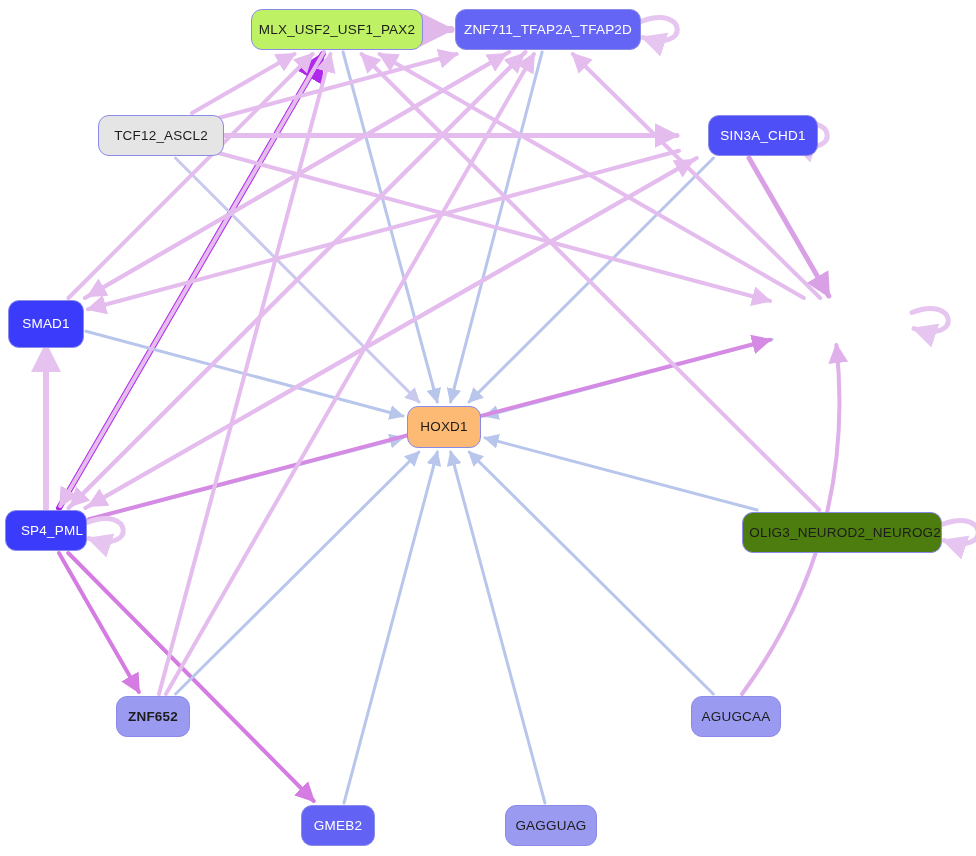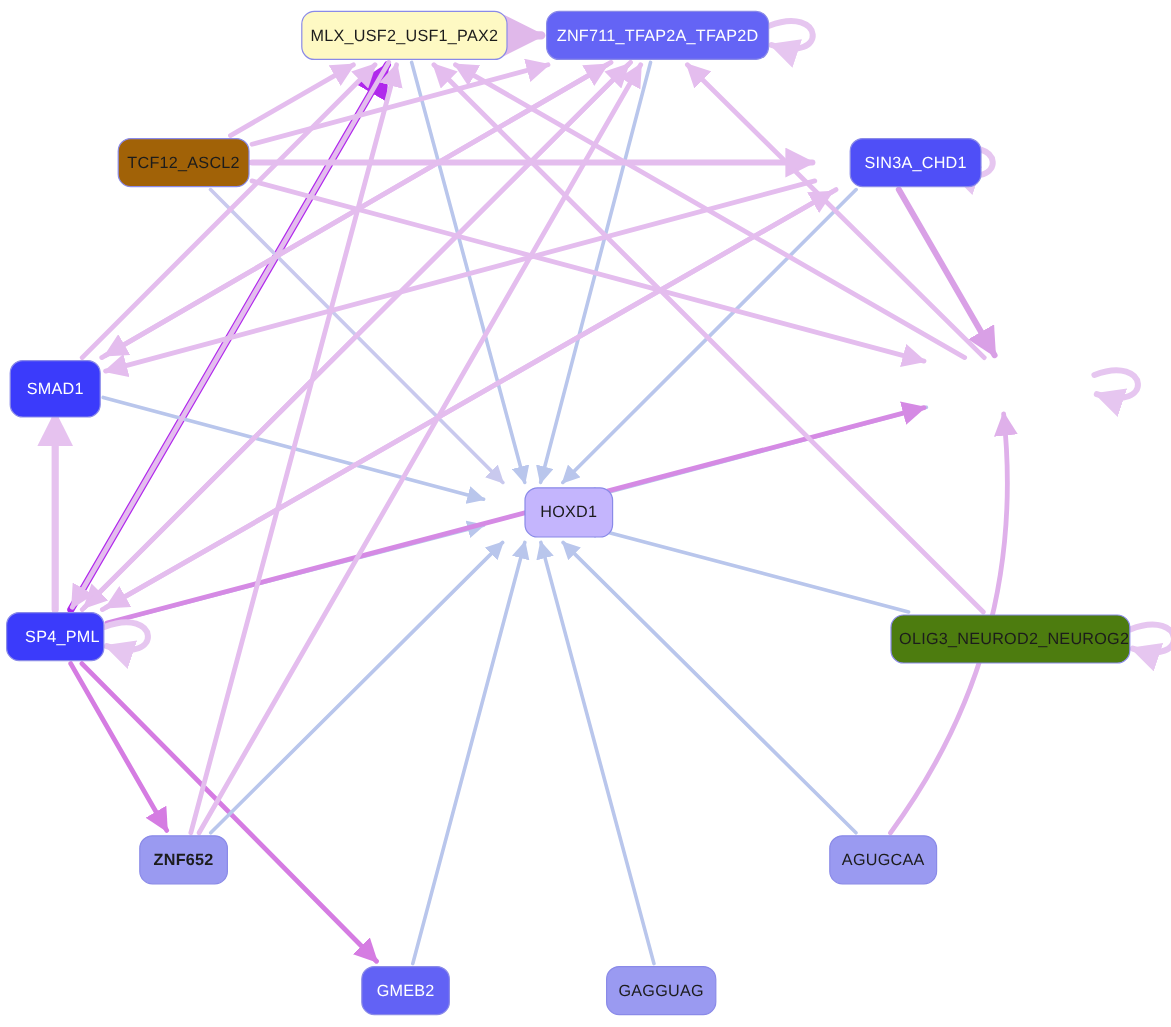--- a/index.html
+++ b/index.html
@@ -97,36 +97,36 @@
       <line x1="165.93668122270742" y1="694" x2="533.9133915574963" y2="54" stroke="#e4bdee" stroke-width="4" stroke-linecap="round" marker-end="url(#fe4bdee)"></line>
       <line x1="159.02620087336246" y1="694" x2="330.43813682678314" y2="54" stroke="#e4bdee" stroke-width="4" stroke-linecap="round" marker-end="url(#fe4bdee)"></line>
       <line x1="820.1907216494845" y1="298" x2="572.8367697594501" y2="54" stroke="#e4bdee" stroke-width="4" stroke-linecap="round" marker-end="url(#fe4bdee)"></line>
       <line x1="803.8762886597938" y1="298" x2="379.60137457044675" y2="54" stroke="#e4bdee" stroke-width="4" stroke-linecap="round" marker-end="url(#fe4bdee)"></line>
       <path d="M 641 21.5 C 687 3.5, 691 53.5, 643 37.5" fill="none" stroke="#e6c6f0" stroke-width="5" stroke-linecap="round" marker-end="url(#fe6c6f0)"></path>
       <path d="M 791 127.5 C 837 109.5, 841 159.5, 793 143.5" fill="none" stroke="#e6c6f0" stroke-width="5" stroke-linecap="round" marker-end="url(#fe6c6f0)"></path>
       <path d="M 912 312.5 C 958 294.5, 962 344.5, 914 328.5" fill="none" stroke="#e6c6f0" stroke-width="5" stroke-linecap="round" marker-end="url(#fe6c6f0)"></path>
       <path d="M 87 522.5 C 133 504.5, 137 554.5, 89 538.5" fill="none" stroke="#e6c6f0" stroke-width="5" stroke-linecap="round" marker-end="url(#fe6c6f0)"></path>
       <path d="M 942 524.5 C 988 506.5, 992 556.5, 944 540.5" fill="none" stroke="#e6c6f0" stroke-width="5" stroke-linecap="round" marker-end="url(#fe6c6f0)"></path>
     </svg>
-<div class="node" style="left: 251px; top: 9px; width: 172px; height: 41px; background: #fef9c3; color: rgb(28, 28, 28); border: 1px solid rgb(138, 138, 232);">
+<div class="node" style="left: 251px; top: 9px; width: 172px; height: 41px; background: #bef264; color: rgb(28, 28, 28); border: 1px solid rgb(138, 138, 232);">
       <span class="node-label">MLX_USF2_USF1_PAX2</span>
     </div>
     <div class="node" style="left: 455px; top: 9px; width: 186px; height: 41px; background: rgb(100, 100, 245); color: rgb(255, 255, 255); border: 1px solid rgb(138, 138, 232);">
       <span class="node-label">ZNF711_TFAP2A_TFAP2D</span>
     </div>
-    <div class="node" style="left: 98px; top: 115px; width: 110px; height: 41px; background: #a16207; color: rgb(28, 28, 28); border: 1px solid rgb(138, 138, 232);">
+    <div class="node" style="left: 98px; top: 115px; width: 126px; height: 41px; background: #e5e5e5; color: rgb(28, 28, 28); border: 1px solid rgb(138, 138, 232);">
       <span class="node-label">TCF12_ASCL2</span>
     </div>
     <div class="node" style="left: 708px; top: 115px; width: 110px; height: 41px; background: rgb(79, 79, 247); color: rgb(255, 255, 255); border: 1px solid rgb(138, 138, 232);">
       <span class="node-label">SIN3A_CHD1</span>
     </div>
     <div class="node" style="left: 8px; top: 300px; width: 76px; height: 48px; background: rgb(59, 59, 251); color: rgb(255, 255, 255); border: 1px solid rgb(138, 138, 232);">
       <span class="node-label">SMAD1</span>
     </div>
-    <div class="node" style="left: 407px; top: 406px; width: 74px; height: 42px; background: #c4b5fd; color: rgb(26, 26, 26); border: 1px solid rgb(138, 138, 232); margin-left: 30px;">
+    <div class="node" style="left: 407px; top: 406px; width: 74px; height: 42px; background: #fdba74; color: rgb(26, 26, 26); border: 1px solid rgb(138, 138, 232);">
       <span class="node-label">HOXD1</span>
     </div>
     <div class="node" style="left: 5px; top: 510px; width: 82px; height: 41px; background: rgb(59, 59, 251); color: rgb(255, 255, 255); border: 1px solid rgb(138, 138, 232); padding-left: 12px;">
       <span class="node-label">SP4_PML</span>
     </div>
     <div class="node" style="left: 742px; top: 512px; width: 200px; height: 41px; background: #4d7c0f; color: rgb(28, 28, 28); border: 1px solid rgb(138, 138, 232); justify-content: flex-end;">
       <span class="node-label">OLIG3_NEUROD2_NEUROG2</span>
     </div>
     <div class="node" style="left: 116px; top: 696px; width: 74px; height: 41px; background: rgb(154, 154, 241); color: rgb(28, 28, 28); border: 1px solid rgb(138, 138, 232); font-weight: bold;">
       <span class="node-label">ZNF652</span>

